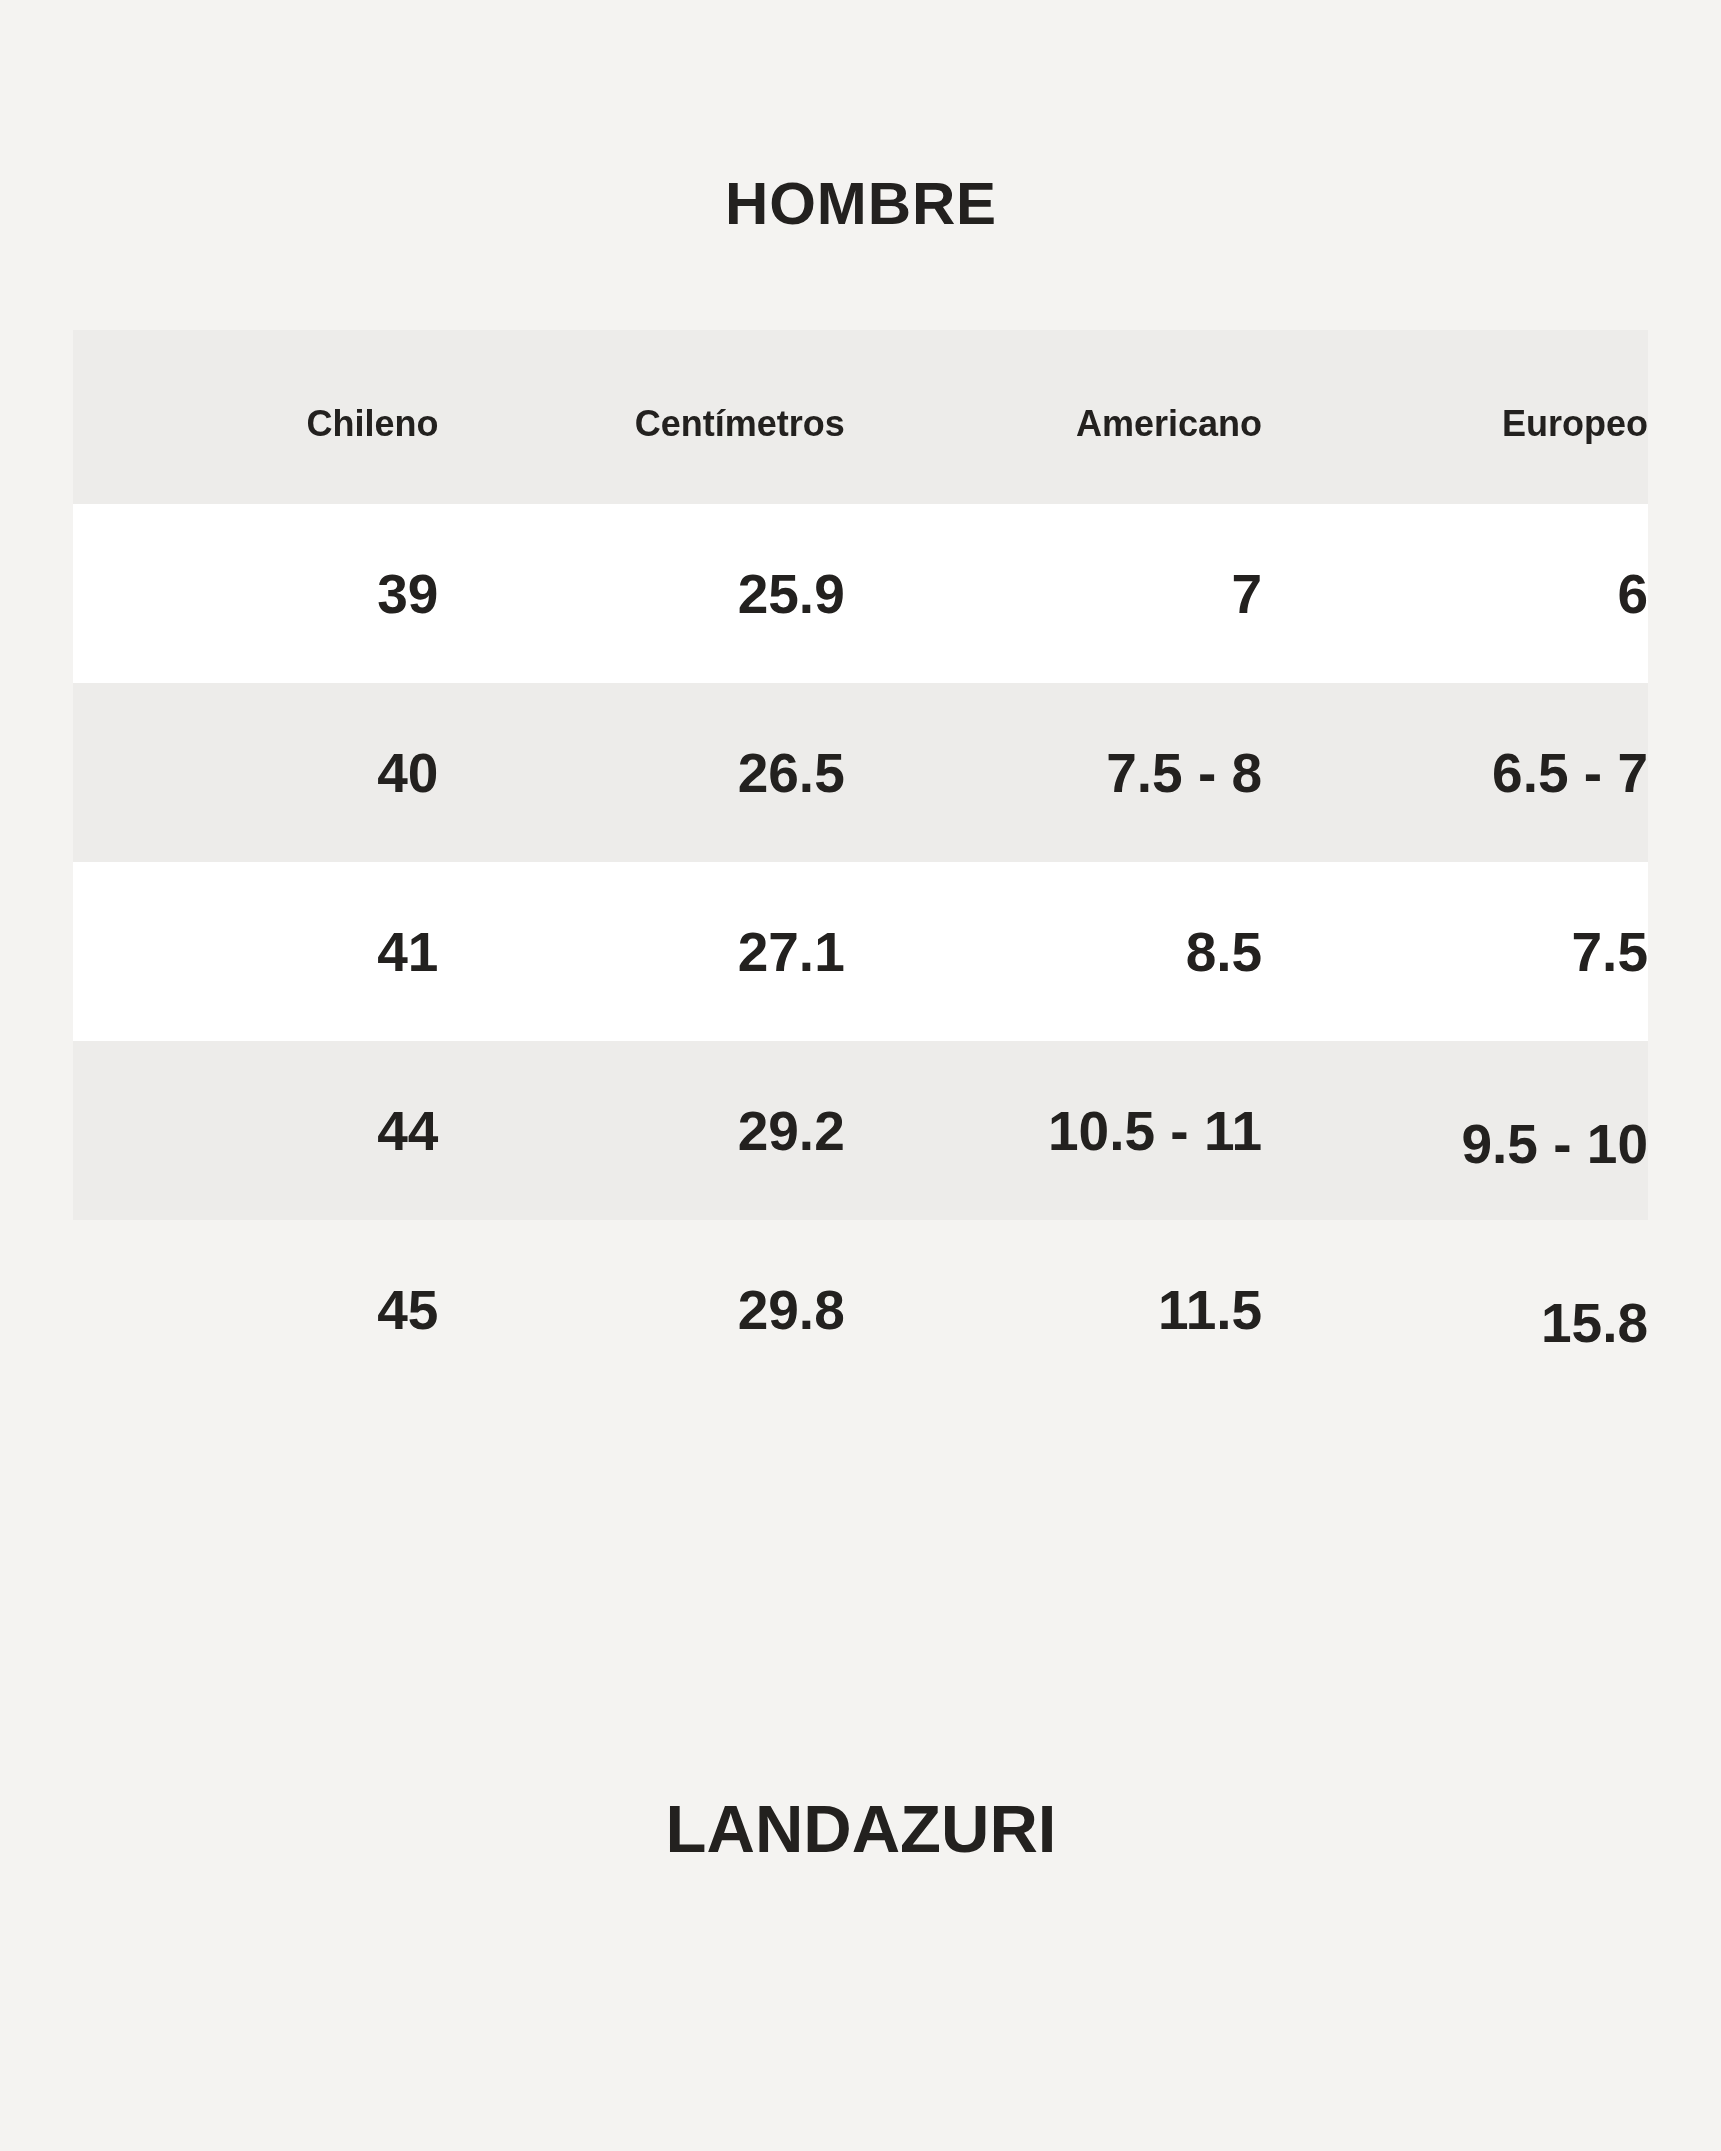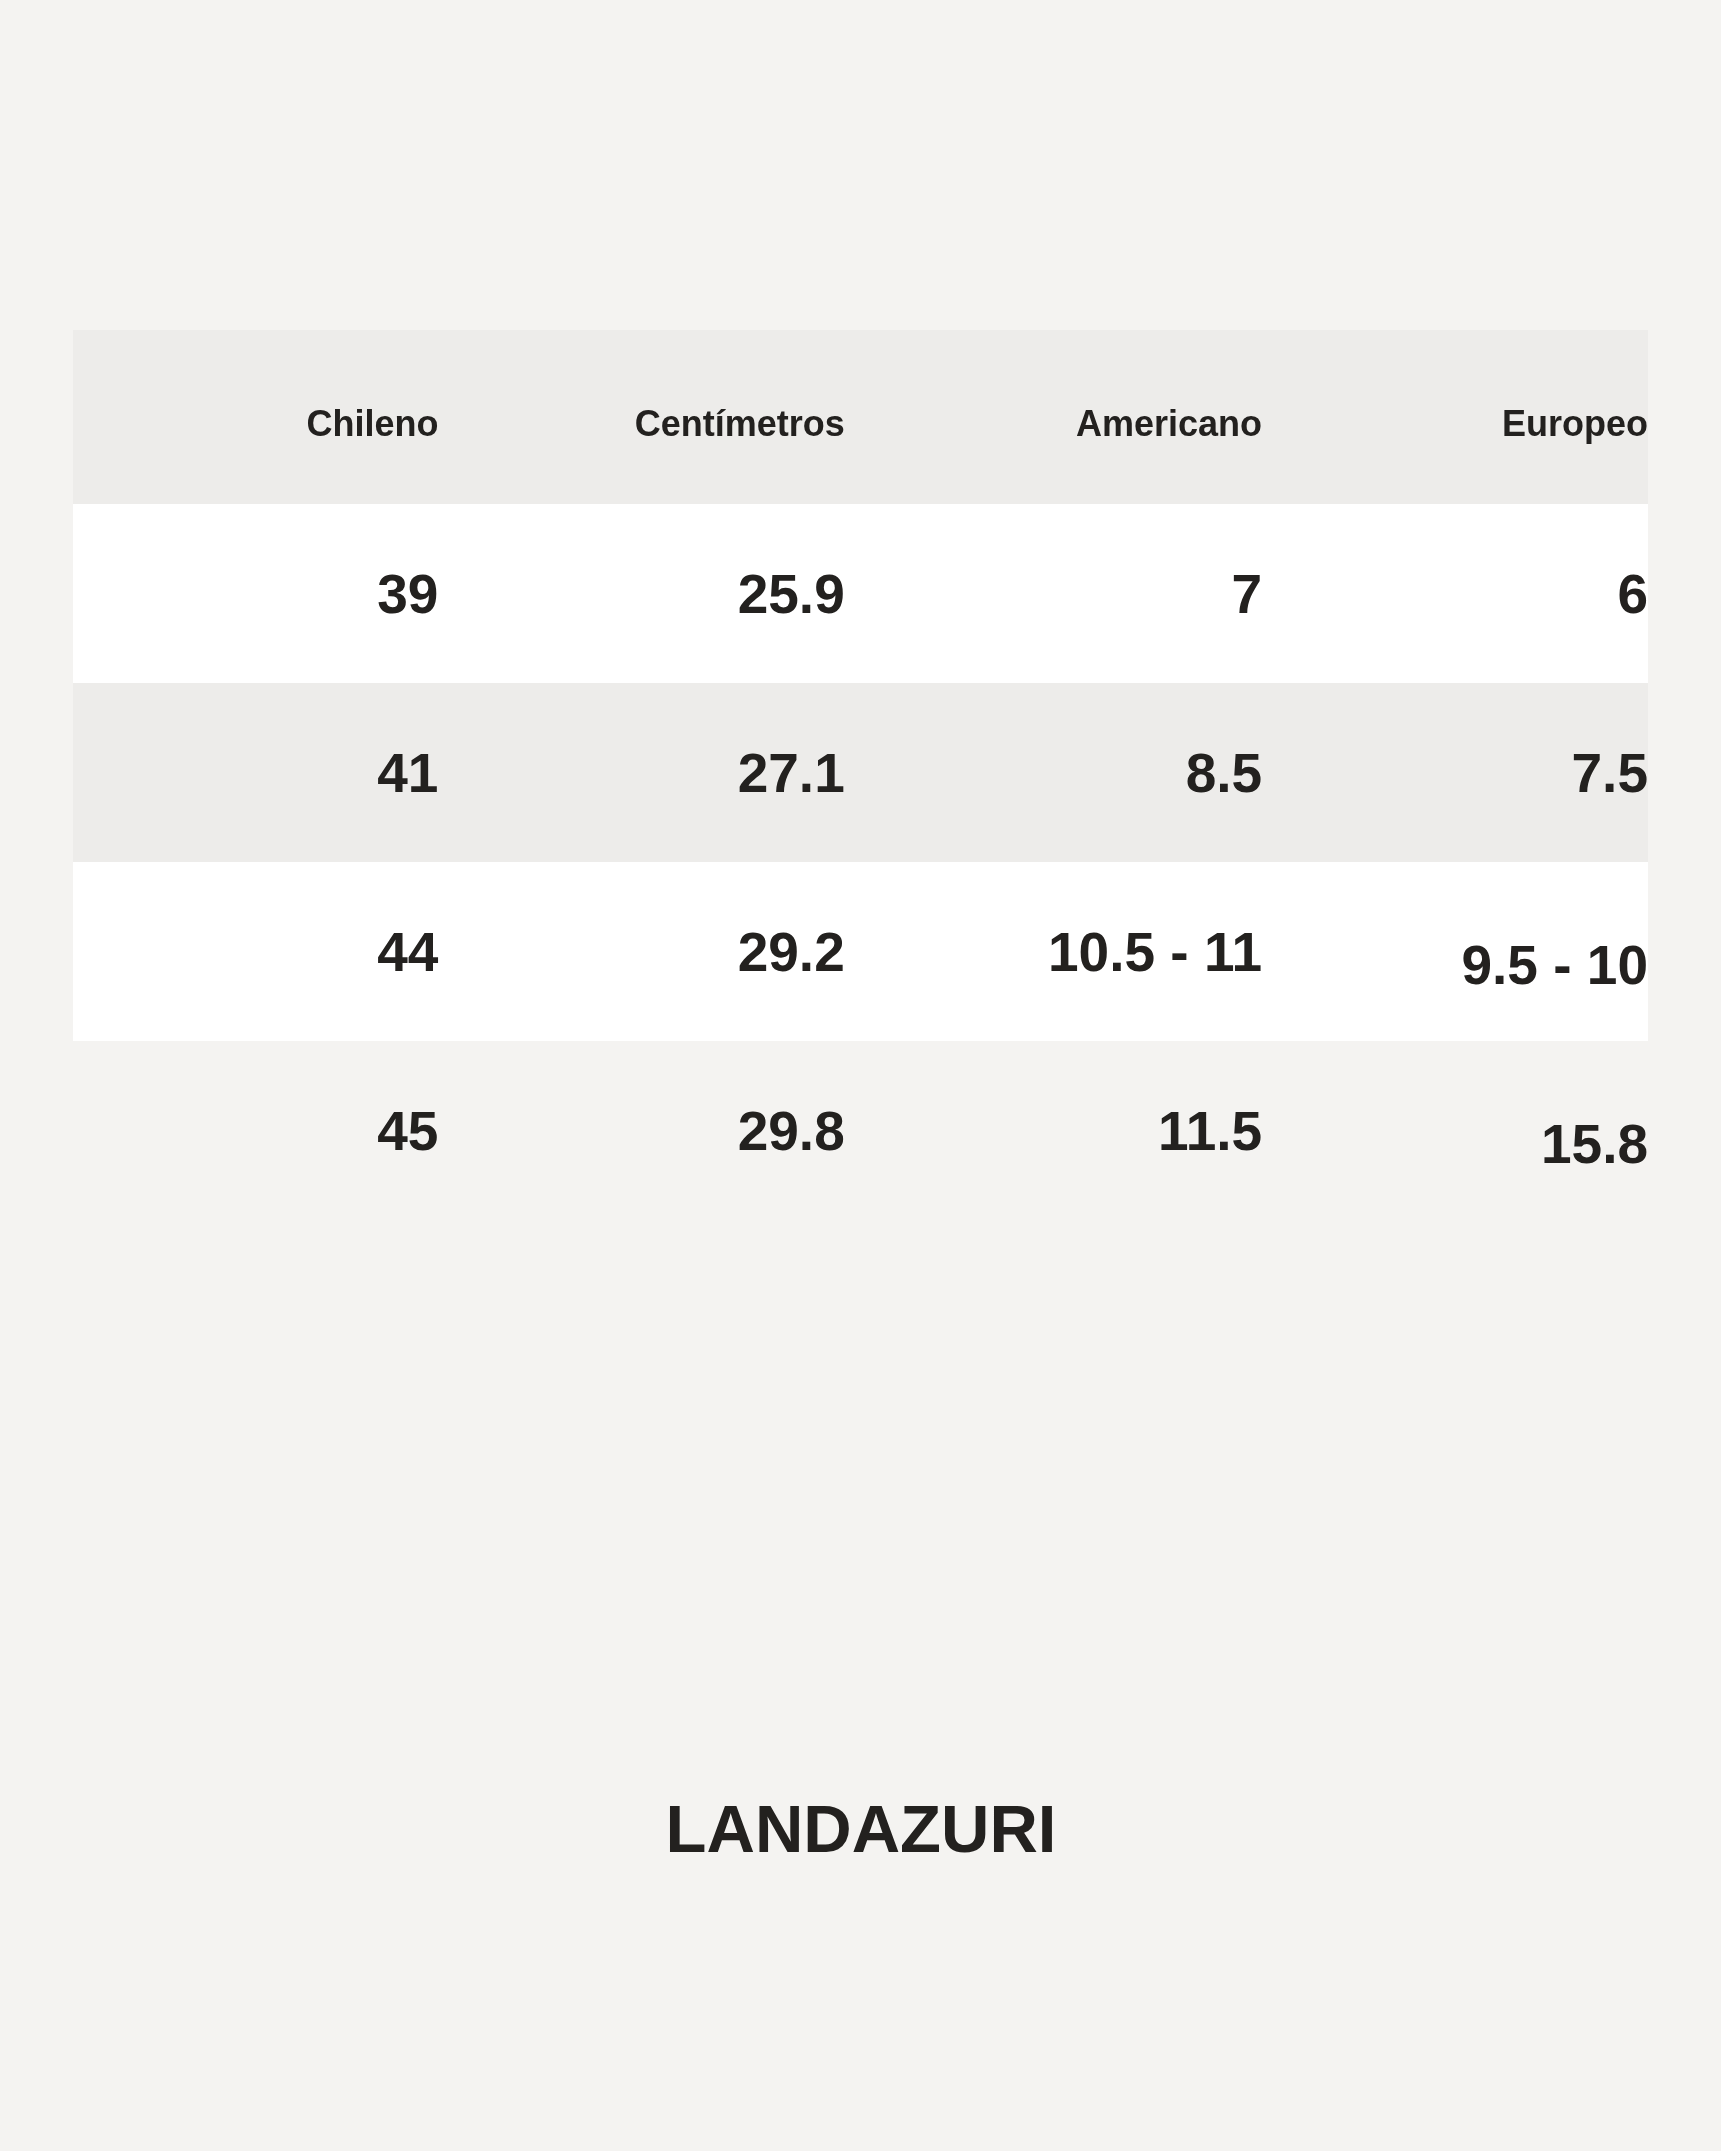--- a/index.html
+++ b/index.html
@@ -70,20 +70,21 @@
     line-height: 67px;
     font-weight: 700;
     letter-spacing: 0px;
   }
 </style>
 </head>
 <body>
 
 <div class="page">
 
+  <div class="page-title">HOMBRE</div>
 
   <div class="table-wrap">
     <table class="size-table">
       <colgroup>
         <col style="width:23.2%">
         <col style="width:25.8%">
         <col style="width:26.5%">
         <col style="width:24.5%">
       </colgroup>
       <thead>
@@ -93,20 +94,26 @@
           <th><span>Americano</span></th>
           <th><span>Europeo</span></th>
         </tr>
       </thead>
       <tbody>
         <tr>
           <td><span>39</span></td>
           <td><span>25.9</span></td>
           <td><span>7</span></td>
           <td><span>6</span></td>
+        </tr>
+        <tr>
+          <td><span>40</span></td>
+          <td><span>26.5</span></td>
+          <td><span>7.5 - 8</span></td>
+          <td><span>6.5 - 7</span></td>
         </tr>
         <tr>
           <td><span>41</span></td>
           <td><span>27.1</span></td>
           <td><span>8.5</span></td>
           <td><span>7.5</span></td>
         </tr>
         <tr>
           <td><span>44</span></td>
           <td><span>29.2</span></td>

